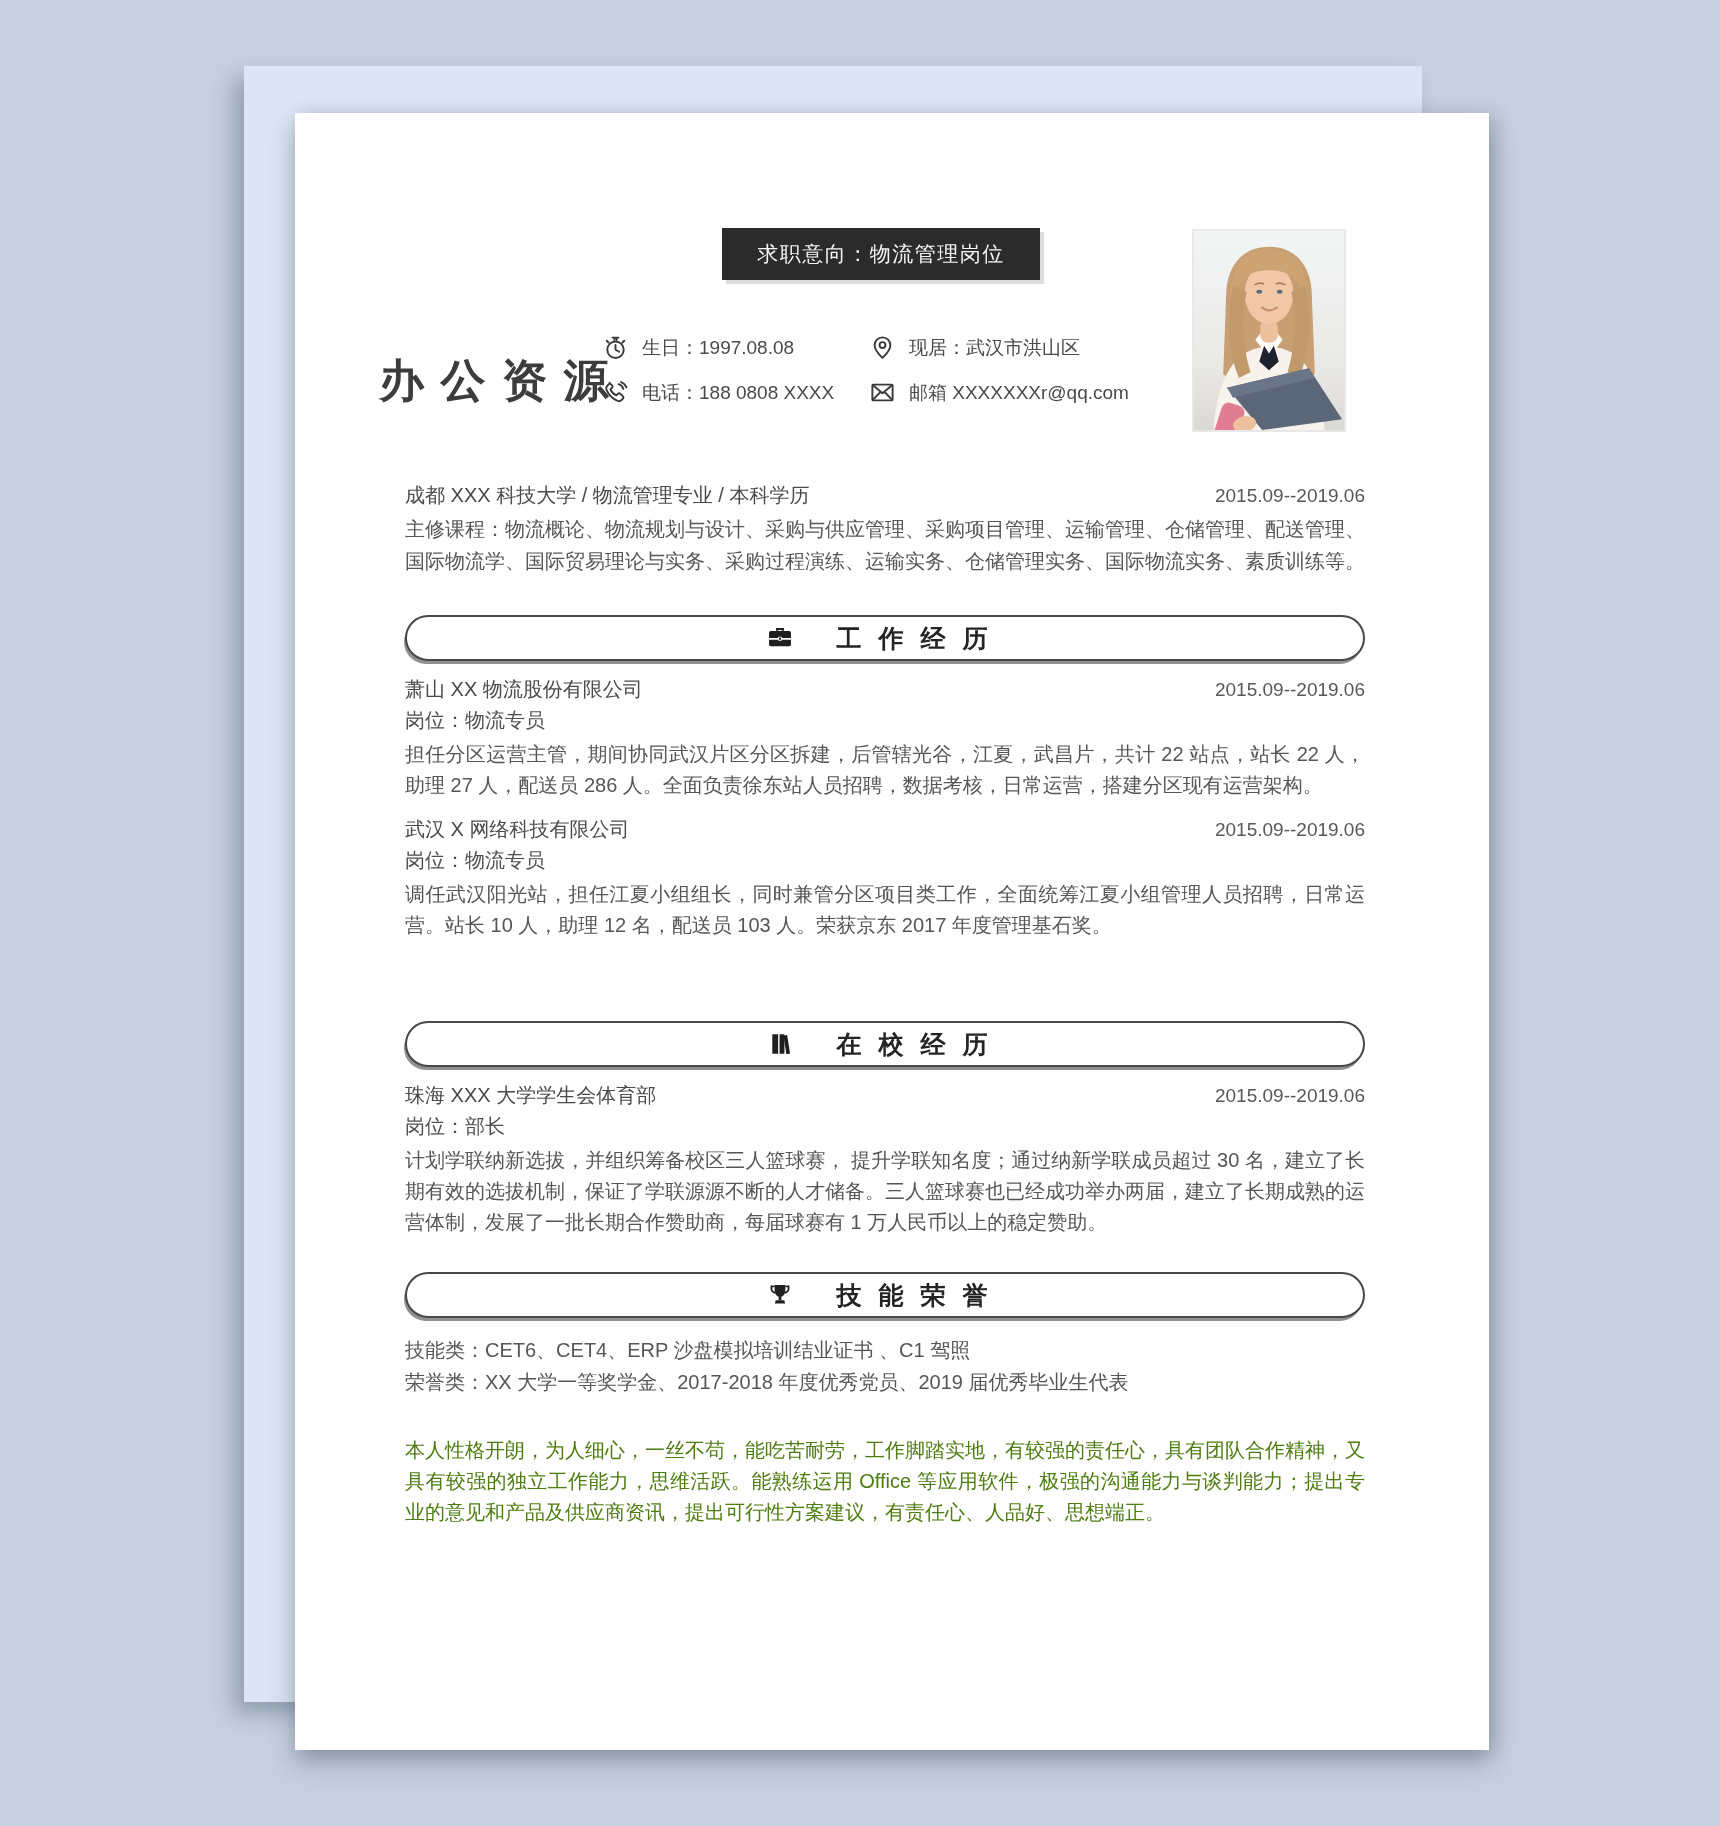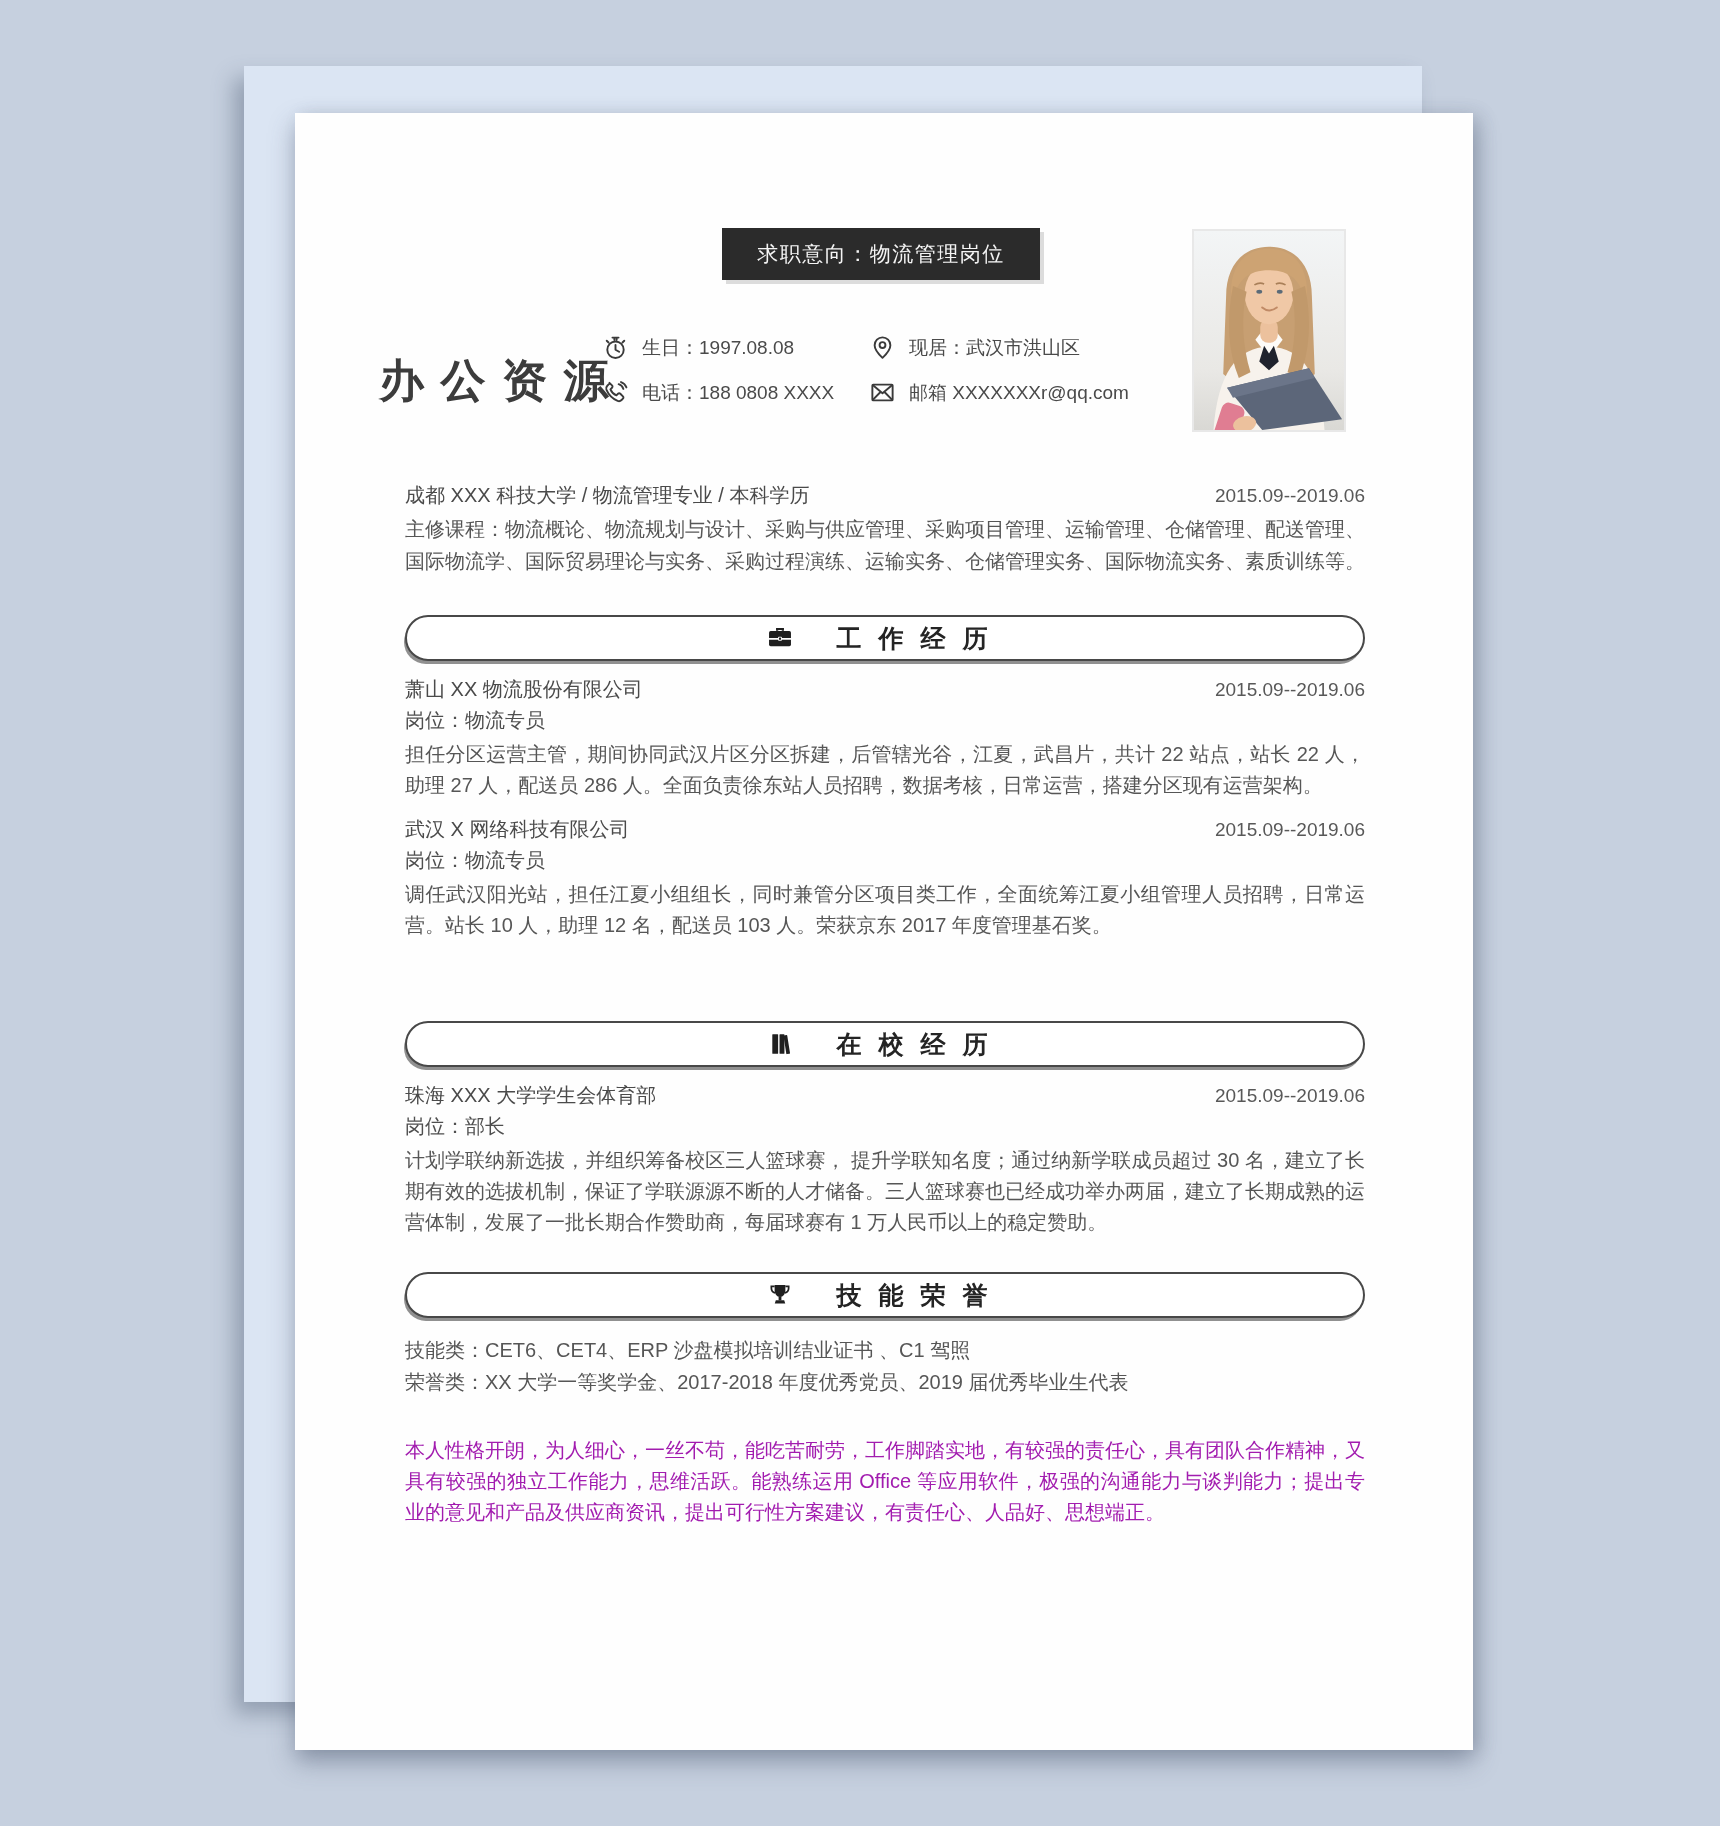--- a/index.html
+++ b/index.html
@@ -10,20 +10,21 @@
   }
   .back-page{
     position:absolute;left:244px;top:66px;width:1178px;height:1636px;
     background:#dbe5f3;
     box-shadow:-10px 12px 20px rgba(64,78,102,.38);
   }
   .page{
     position:absolute;left:295px;top:113px;width:1178px;height:1637px;
     background:#fefefe;
     box-shadow:0 12px 24px rgba(64,78,102,.40), 7px 2px 16px rgba(64,78,102,.18);
+    padding-left:16px;
   }
   
   .banner{
     position:absolute;left:427px;top:115px;width:318px;height:52px;
     background:#2b2b2b;color:#f4f4f4;
     display:flex;align-items:center;justify-content:center;
     font-size:21px;letter-spacing:1.5px;
     box-shadow:4px 4px 0 #dcdcdc;
   }
   .photo-frame{
@@ -59,21 +60,21 @@
   .entry-sub{line-height:30px;color:#4f4f4f;}
   .para{margin-top:3px;line-height:31.5px;text-align:justify;color:#565656;}
   .para2{margin-top:4px;line-height:31px;text-align:justify;color:#565656;}
   .sec-education{margin-top:367px;}
   .sec-work{margin-top:38px;}
   .sec-campus{margin-top:80px;}
   .sec-skills{margin-top:34px;}
   .sec-self{margin-top:37px;}
   .skill-line{line-height:32px;color:#565656;}
   .skill-first{margin-top:16px;}
-  .self-para{margin-top:14px;line-height:31px;text-align:justify;color:#a21caf;}
+  .self-para{margin-top:14px;line-height:31px;text-align:justify;color:#4d7c0f;}
 </style>
 </head>
 <body>
 
 <div class="back-page"></div>
 
 <div class="page">
 
   <div class="banner">
     <span>求职意向：物流管理岗位</span>

